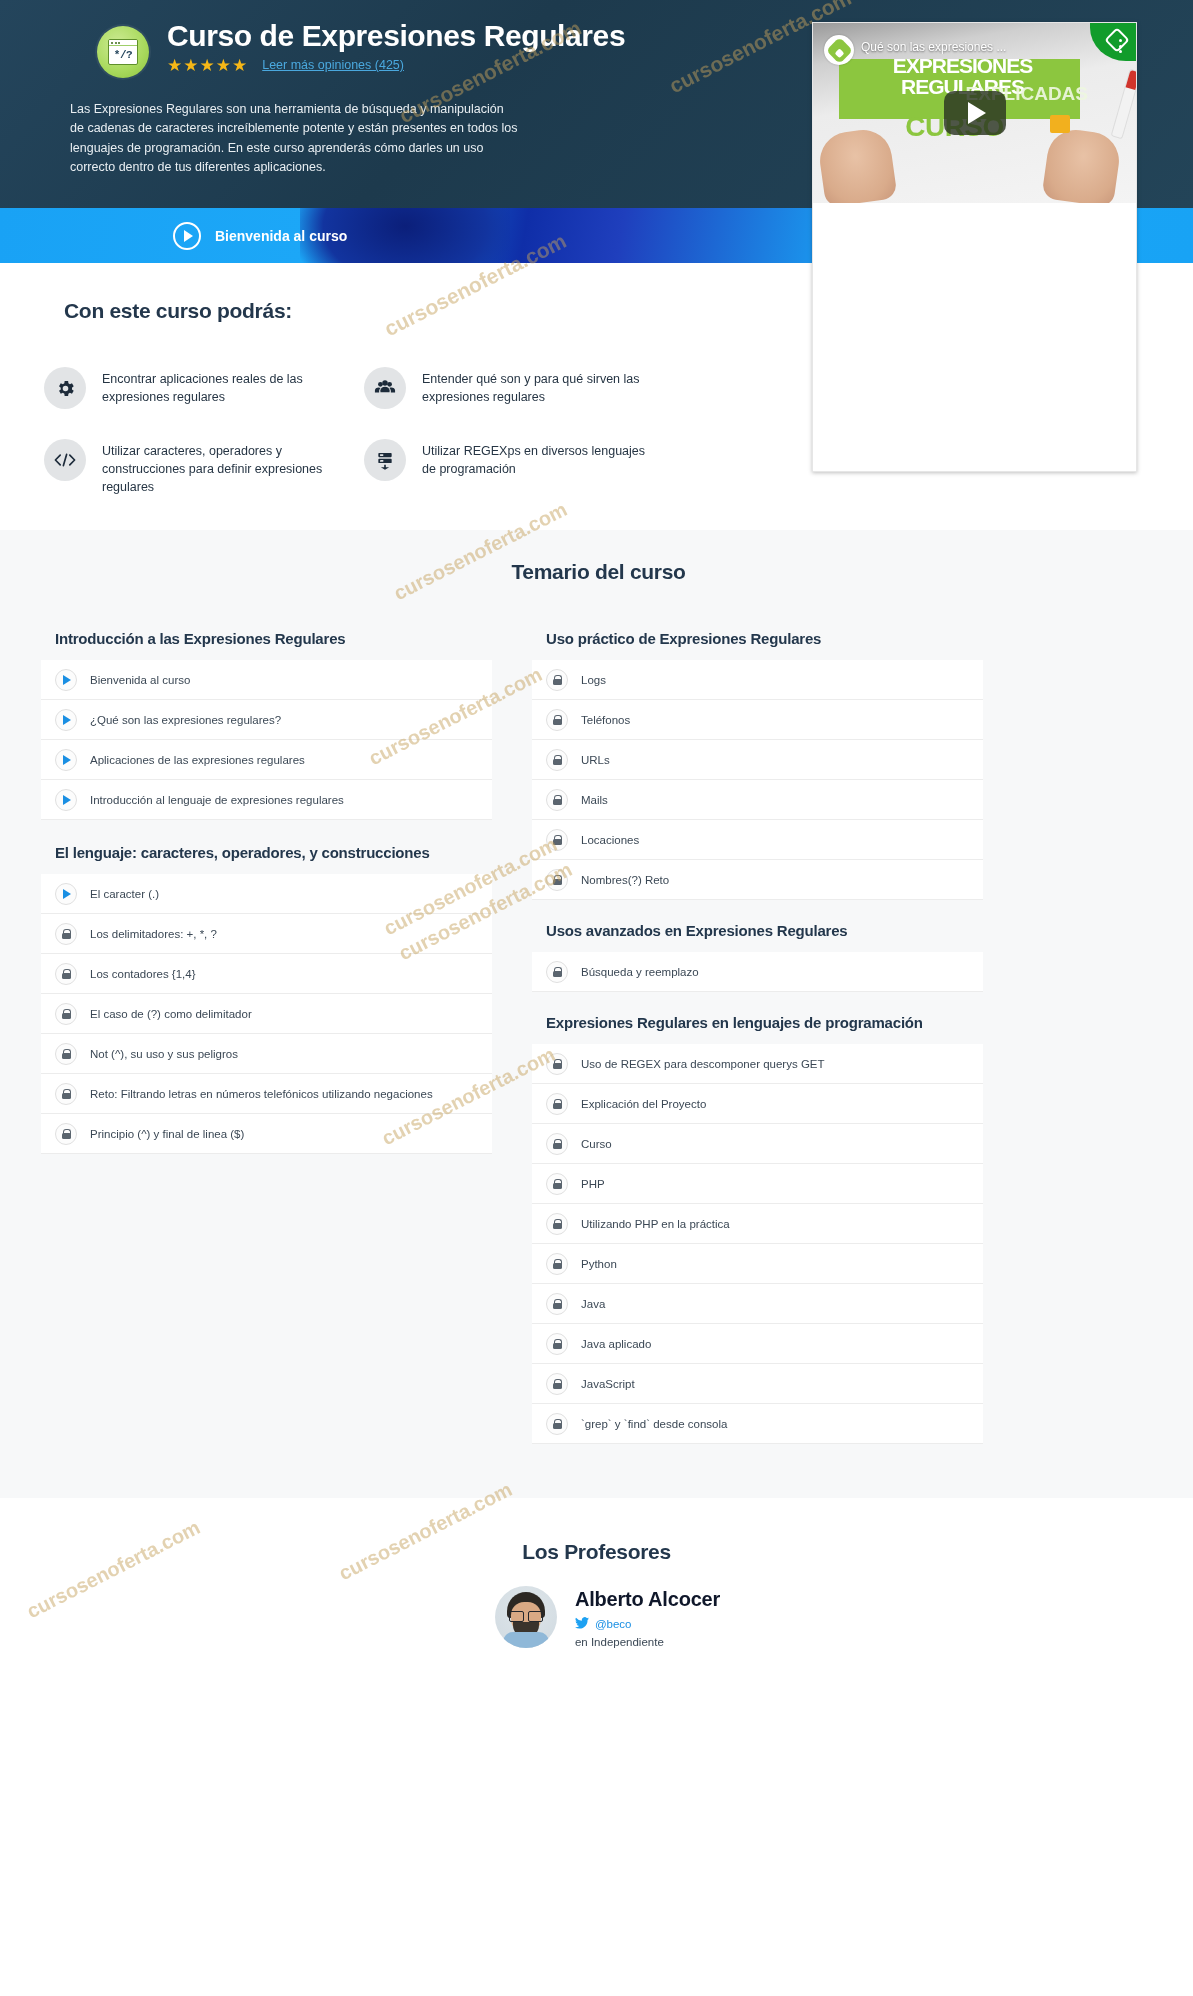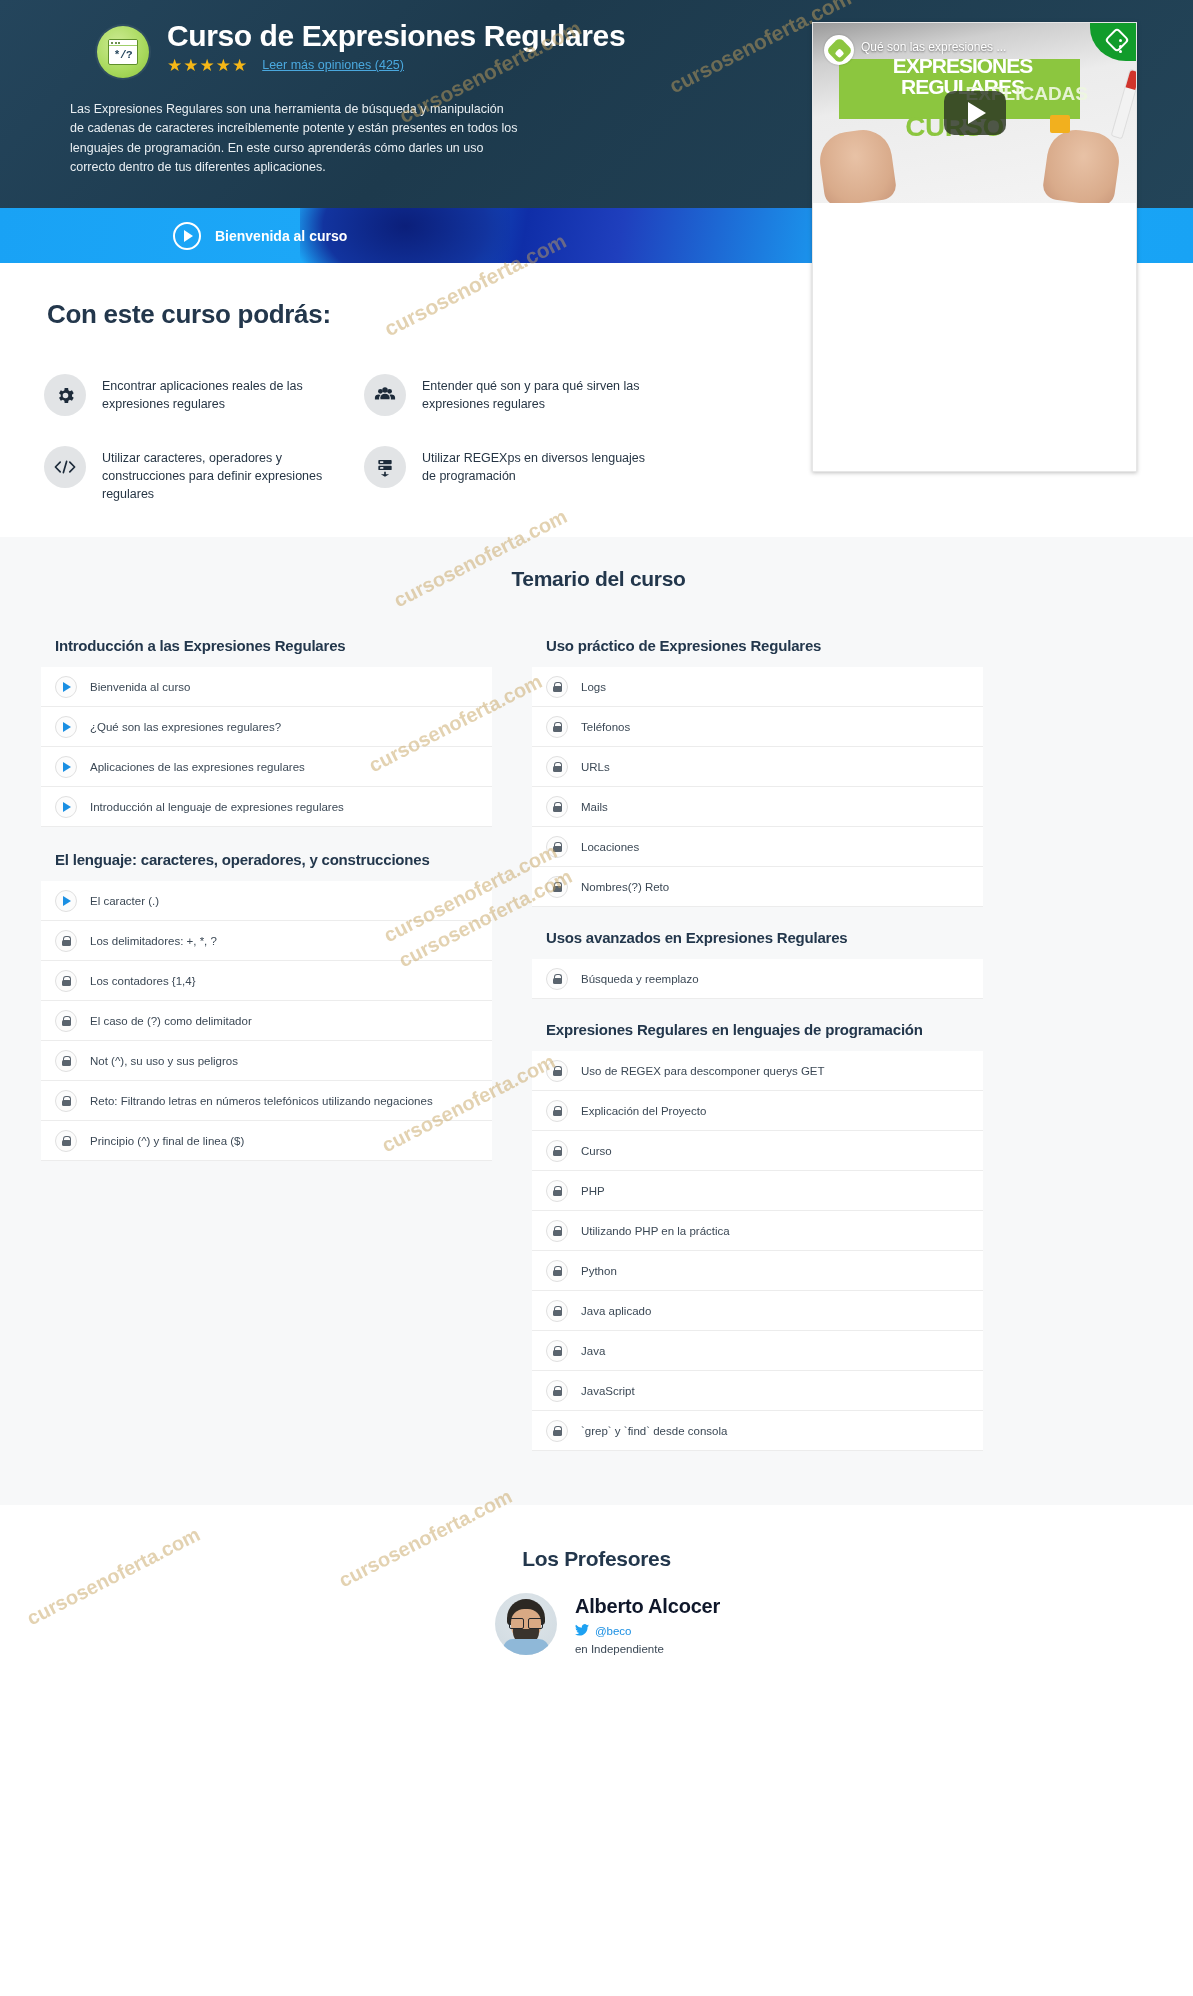--- a/index.html
+++ b/index.html
@@ -178,21 +178,21 @@
   .play-circle:after {
     content:""; border-left: 9px solid #ffffff;
     border-top: 6px solid transparent; border-bottom: 6px solid transparent;
     margin-left: 3px;
   }
   .cta-label { color: #ffffff; font-size: 14px; font-weight: bold; }
 
   
   .benefits { background: #ffffff; padding: 36px 0 34px 0; position: relative; }
   .benefits h2 {
-    font-size: 26px; color: #23374c; font-weight: bold; padding-left: 47px; letter-spacing: -0.3px;
+    font-size: 21px; color: #23374c; font-weight: bold; padding-left: 64px; letter-spacing: -0.3px;
   }
   .benefit-grid {
     display: grid; grid-template-columns: 320px 320px; column-gap: 0; row-gap: 30px;
     padding: 44px 0 0 44px;
   }
   .benefit { display: flex; align-items: flex-start; gap: 16px; }
   .bicon {
     flex: 0 0 42px; width: 42px; height: 42px; border-radius: 50%;
     background: #e2e4e6; display: flex; align-items: center; justify-content: center;
     color: #1d2b3a;
@@ -537,27 +537,27 @@
       <div class="lesson">
           <span class="lesson-icon">
             <span class="lock-glyph"></span>
           </span>
           <span class="lesson-label">Python</span>
         </div>
       <div class="lesson">
           <span class="lesson-icon">
             <span class="lock-glyph"></span>
           </span>
+          <span class="lesson-label">Java</span>
+        </div>
+      <div class="lesson">
+          <span class="lesson-icon">
+            <span class="lock-glyph"></span>
+          </span>
           <span class="lesson-label">Java aplicado</span>
-        </div>
-      <div class="lesson">
-          <span class="lesson-icon">
-            <span class="lock-glyph"></span>
-          </span>
-          <span class="lesson-label">Java</span>
         </div>
       <div class="lesson">
           <span class="lesson-icon">
             <span class="lock-glyph"></span>
           </span>
           <span class="lesson-label">JavaScript</span>
         </div>
       <div class="lesson">
           <span class="lesson-icon">
             <span class="lock-glyph"></span>

